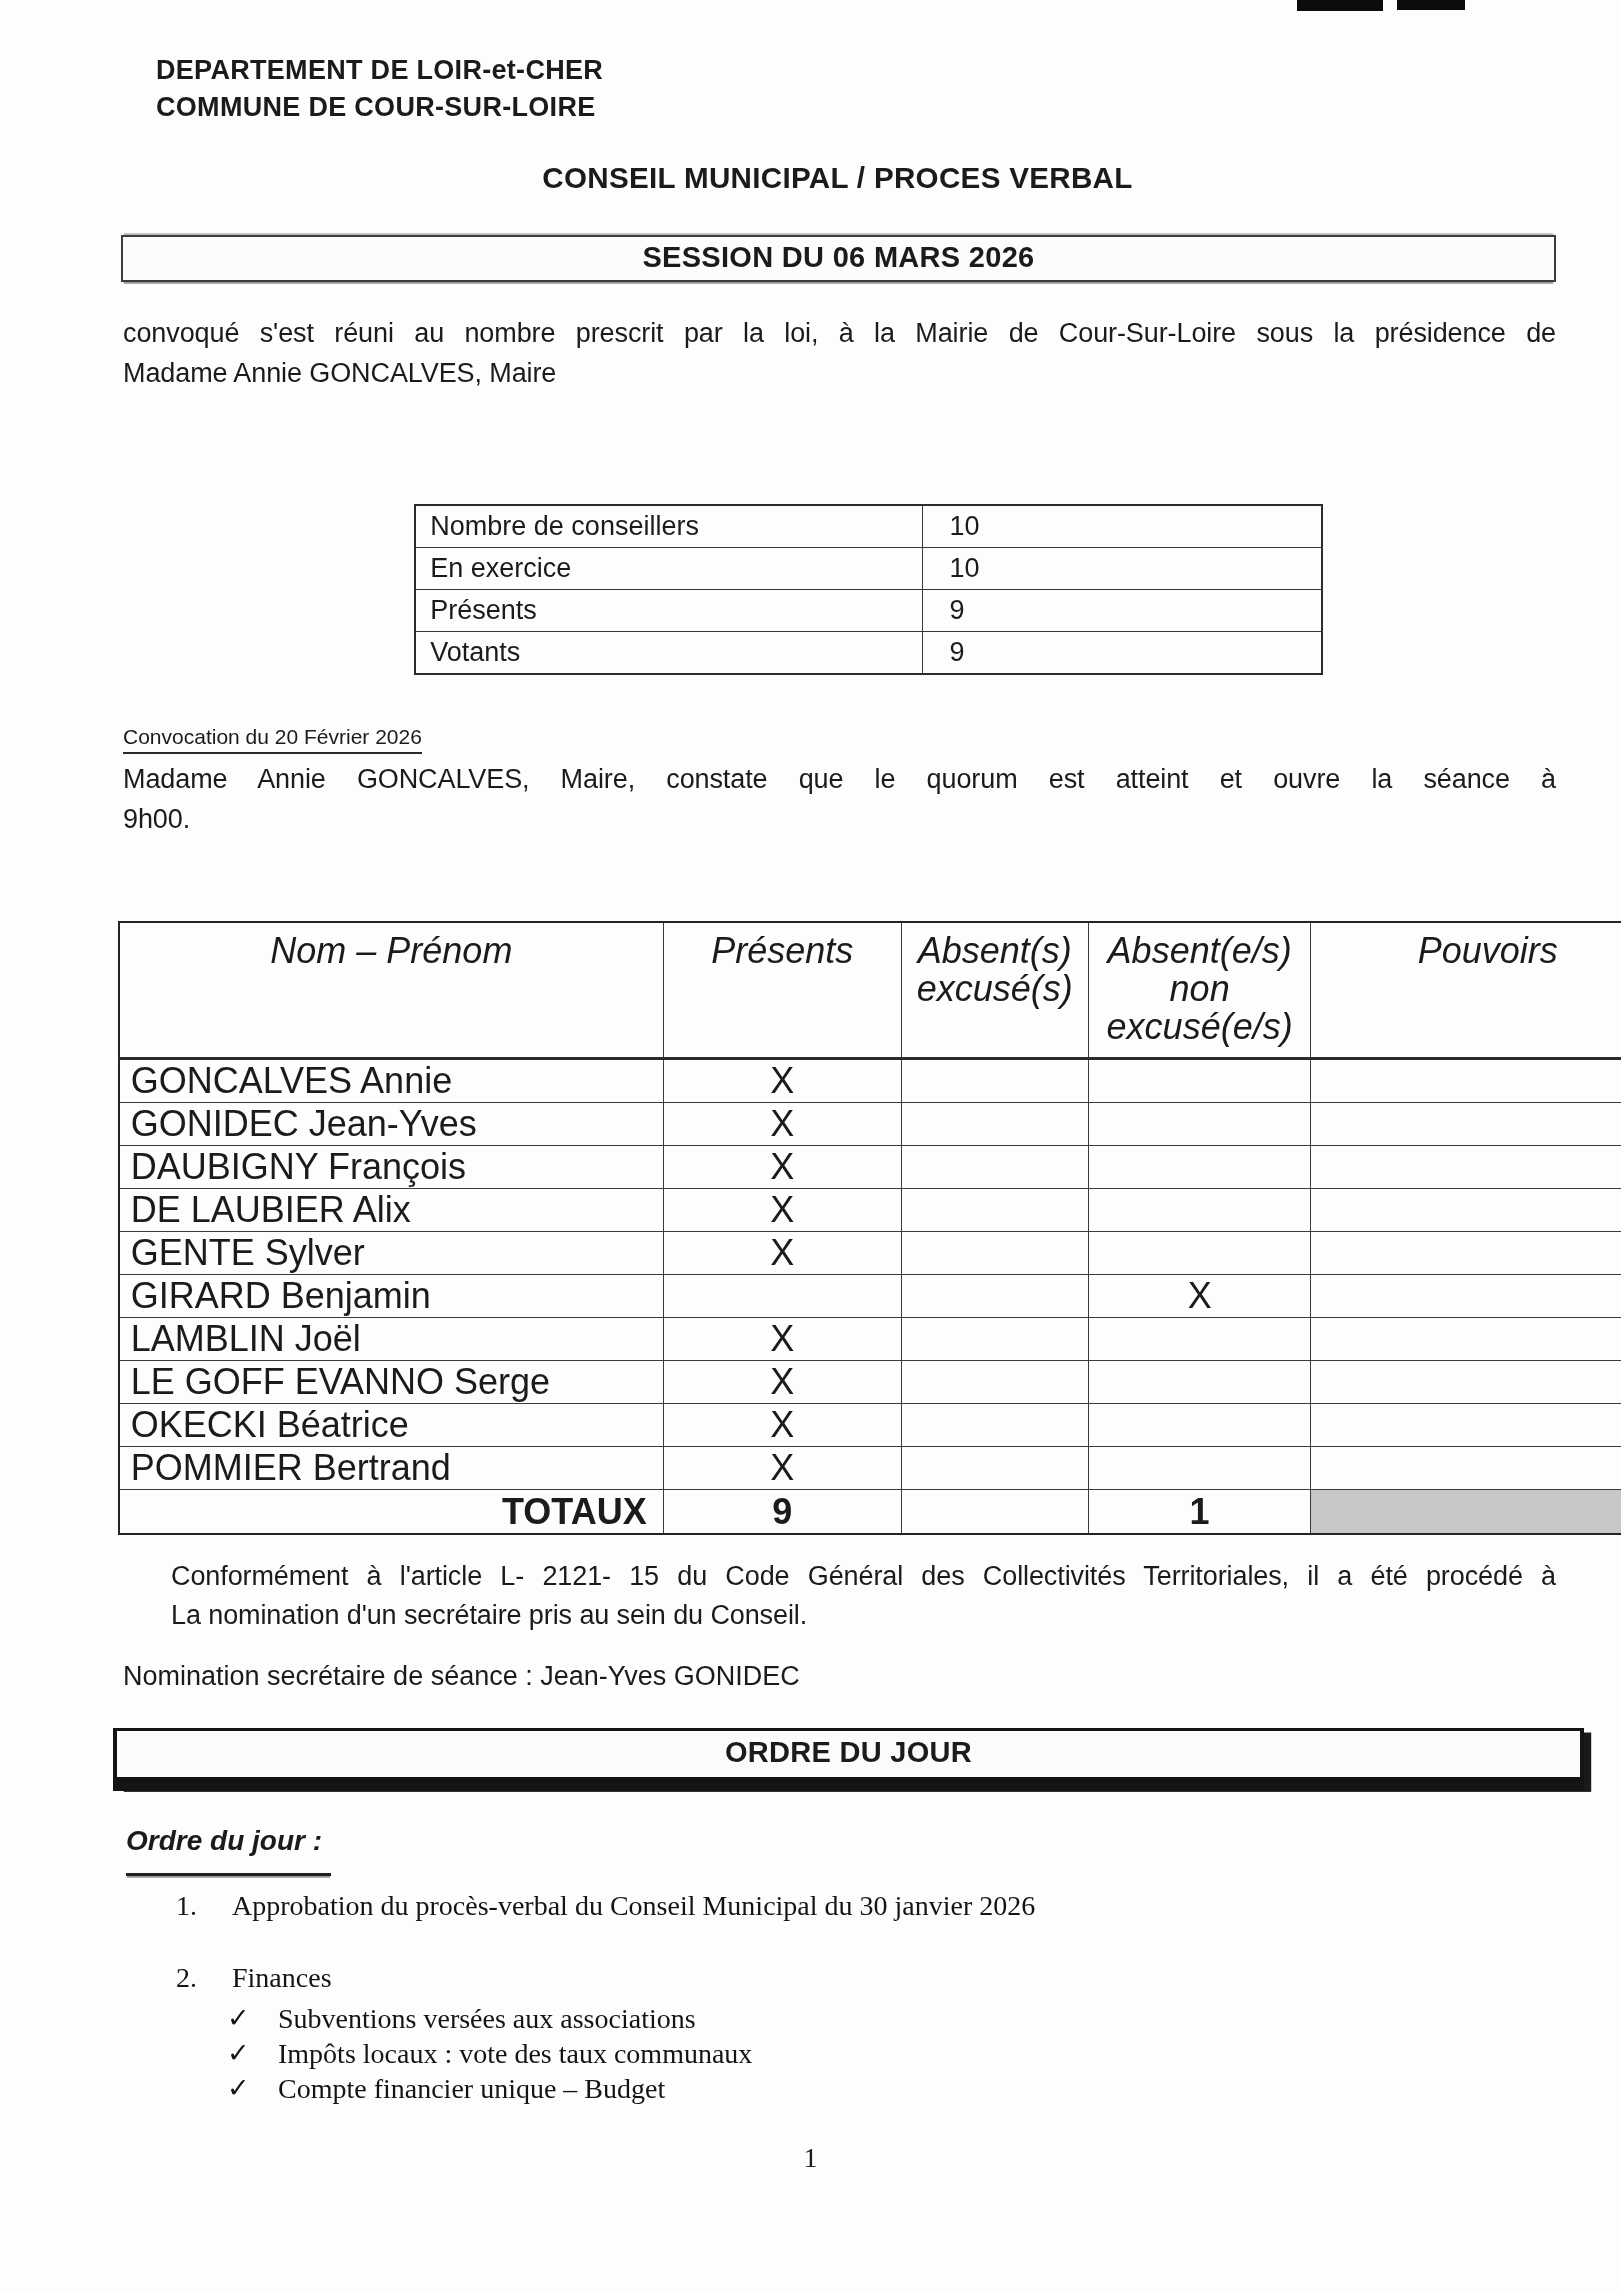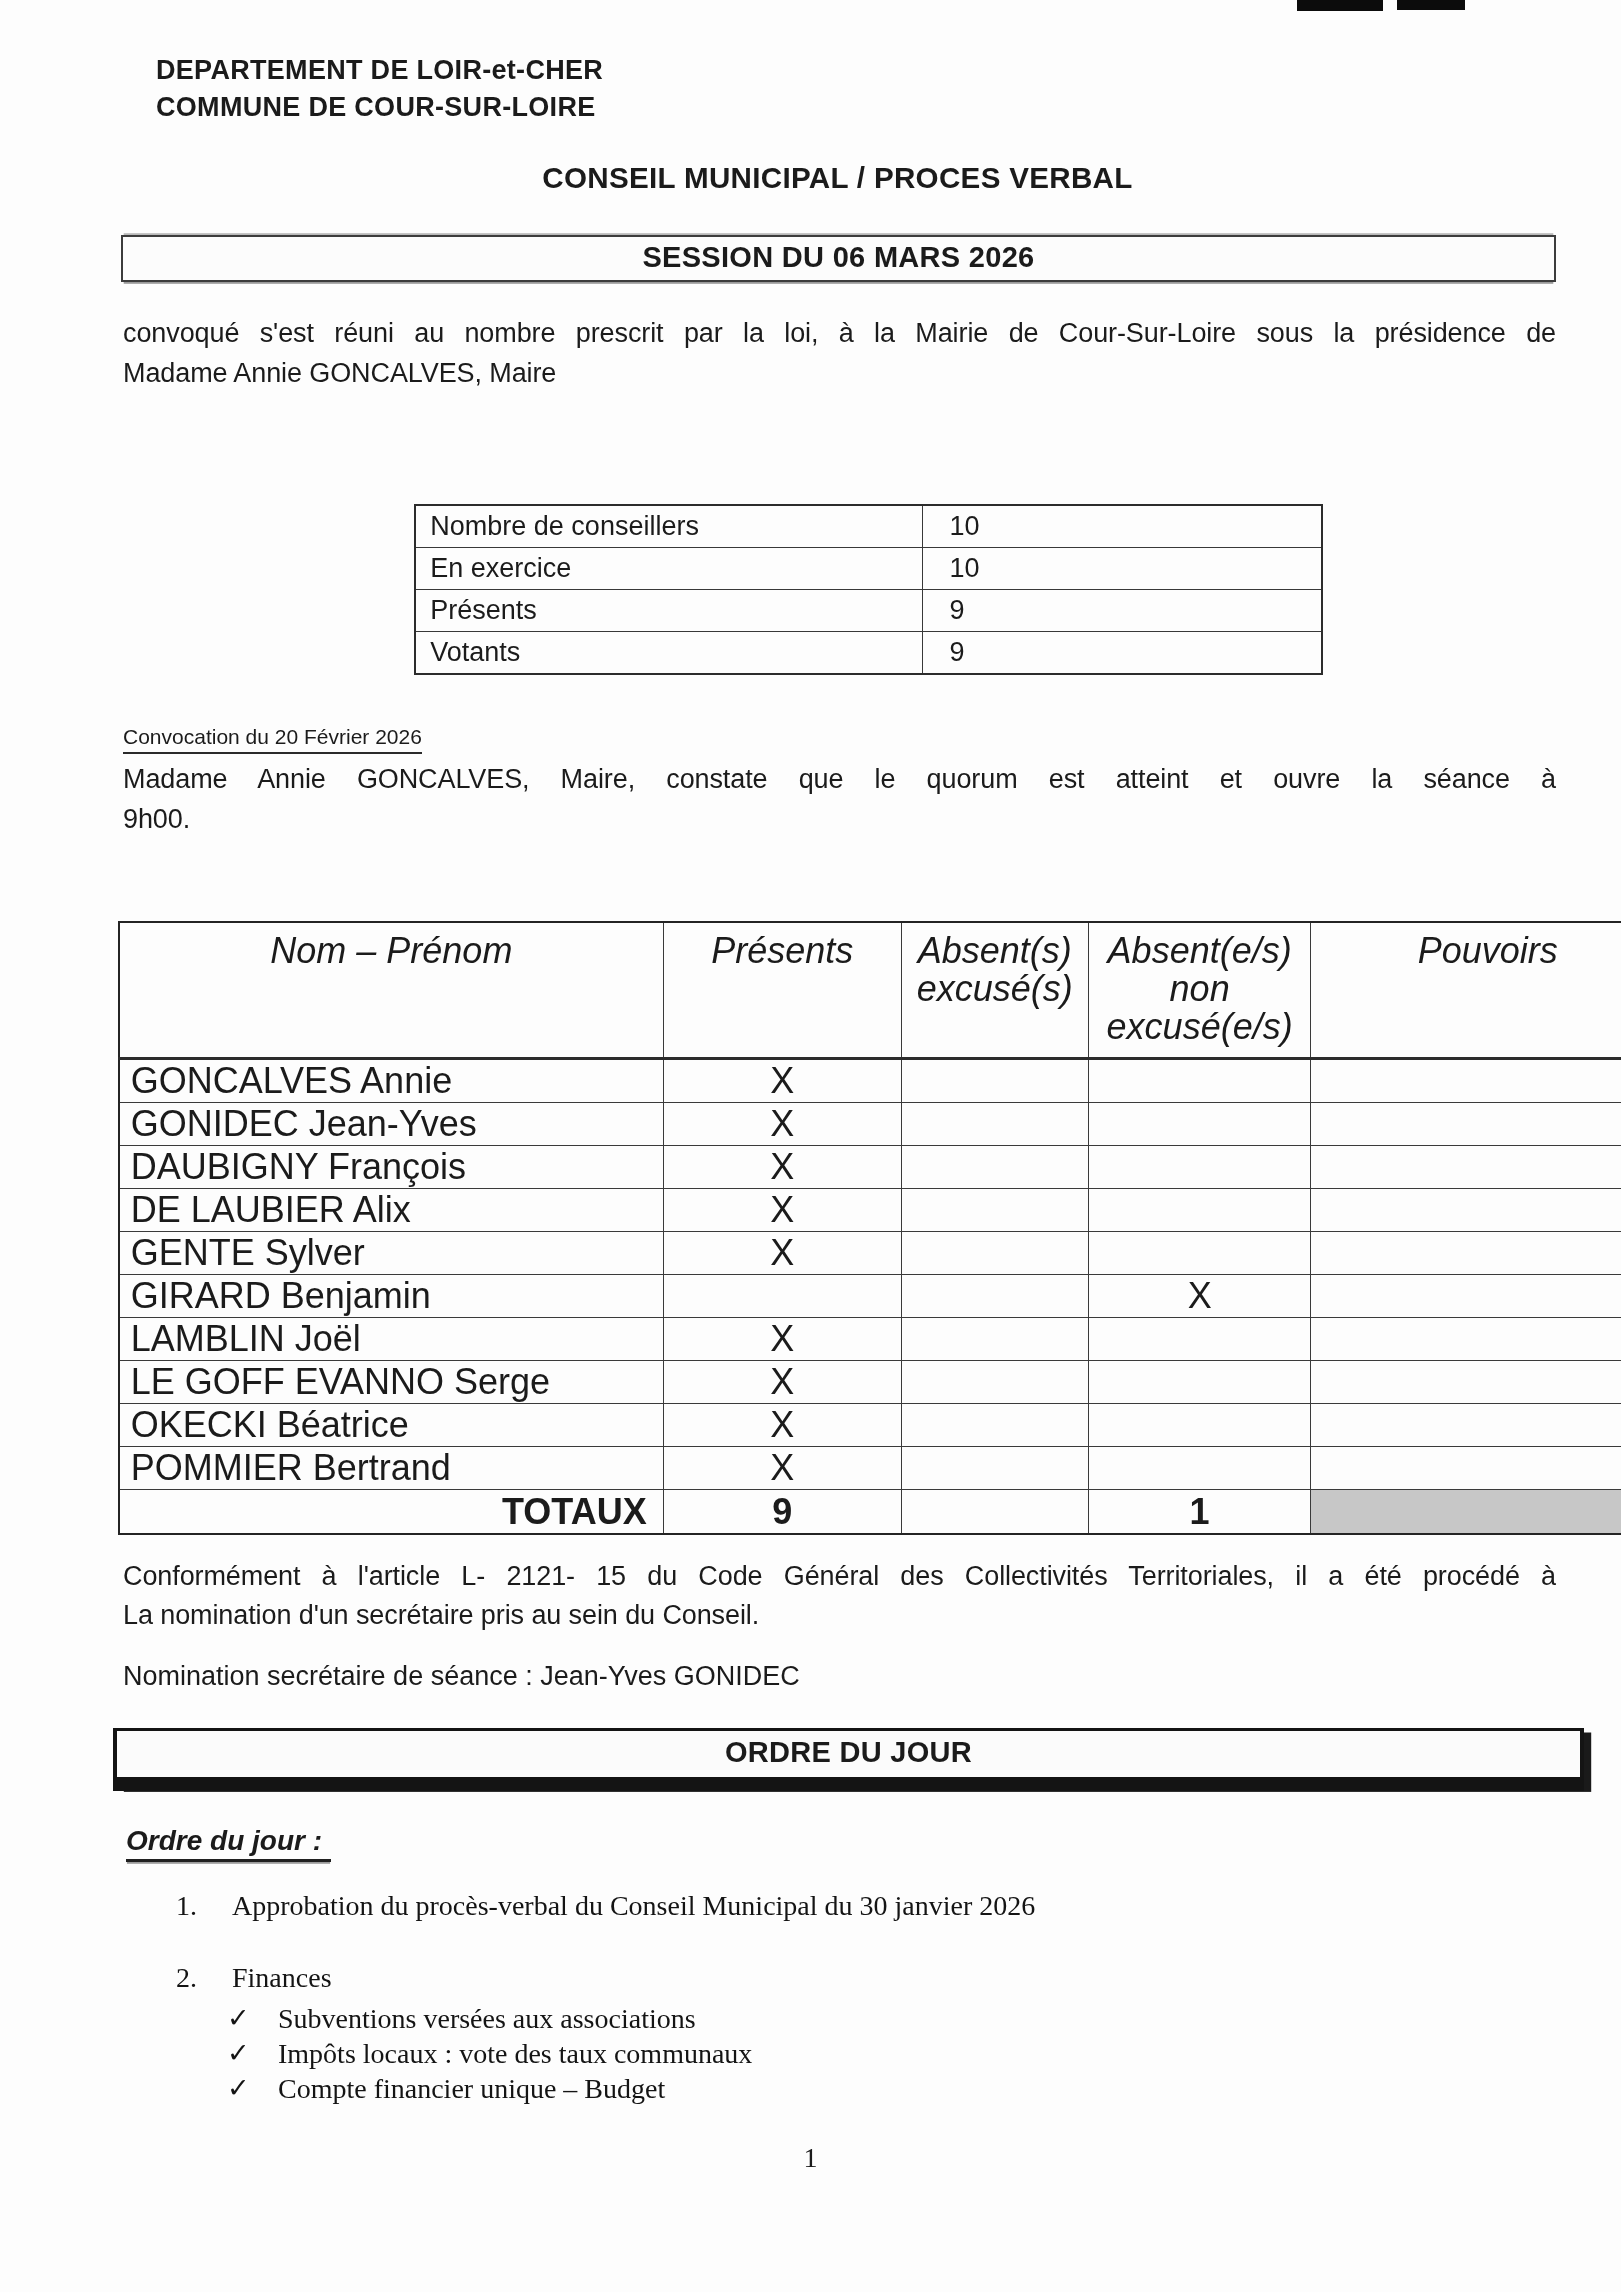--- a/index.html
+++ b/index.html
@@ -33,21 +33,21 @@
   
   .jlines{font-size:27px;letter-spacing:-0.1px;}
   .jlines .jline{
     height:40px;line-height:40px;white-space:nowrap;
     text-align:justify;text-align-last:justify;
   }
   .jlines .jline:last-child{text-align-last:left;}
   .intro{top:313px;left:123px;width:1433px;}
   .quorum{top:759px;left:123px;width:1433px;}
   .conform{top:1557px;left:123px;width:1433px;}
-  .conform .jline{height:39px;line-height:39px;}
+  .conform .jline{height:39px;line-height:39px;margin-left:48px;}
 
   
   .counts{top:504px;left:414px;width:909px;border-collapse:collapse;font-size:27px;}
   .counts td{
     border:1.8px solid #383838;height:41px;padding:0 0 0 14.3px;
   }
   .counts{border:2.7px solid #2c2c2c;}
   .counts td.val{width:44%;padding-left:26px;}
 
   .convocation{top:725px;left:123px;font-size:21px;font-weight:normal;
@@ -75,21 +75,21 @@
     top:1728px;left:113px;width:1471px;height:63px;
     border:4.5px solid #141414;border-top-width:3.6px;border-bottom-width:14.3px;
     box-shadow:9px 2.7px 0 -1.8px #1a1a1a;
     background:#fbfbfb;
     text-align:center;font-weight:bold;font-size:29px;line-height:43px;letter-spacing:0.3px;
   }
 
   .order-heading{
     top:1825px;left:126px;
     font-size:28px;font-weight:bold;font-style:italic;
-    border-bottom:3.6px solid #202020;padding:0 9px 2px 0;
+    border-bottom:3.6px solid #202020;padding:0 9px 16px 0;
     box-shadow:0 2.7px 0 -0.9px #9b9b9b;
   }
 
   
   .agenda{top:1891px;left:176px;width:1299px;font-family:"Liberation Serif", serif;font-size:28px;color:#141414;}
   .agenda .item{display:flex;}
   .agenda .num{width:56px;flex:0 0 56px;}
   .agenda .item.second{margin-top:42px;}
   .agenda .subs{margin-top:12.5px;margin-left:51px;}
   .agenda .sub-item{display:flex;margin-bottom:8px;height:27px;line-height:27px;}

